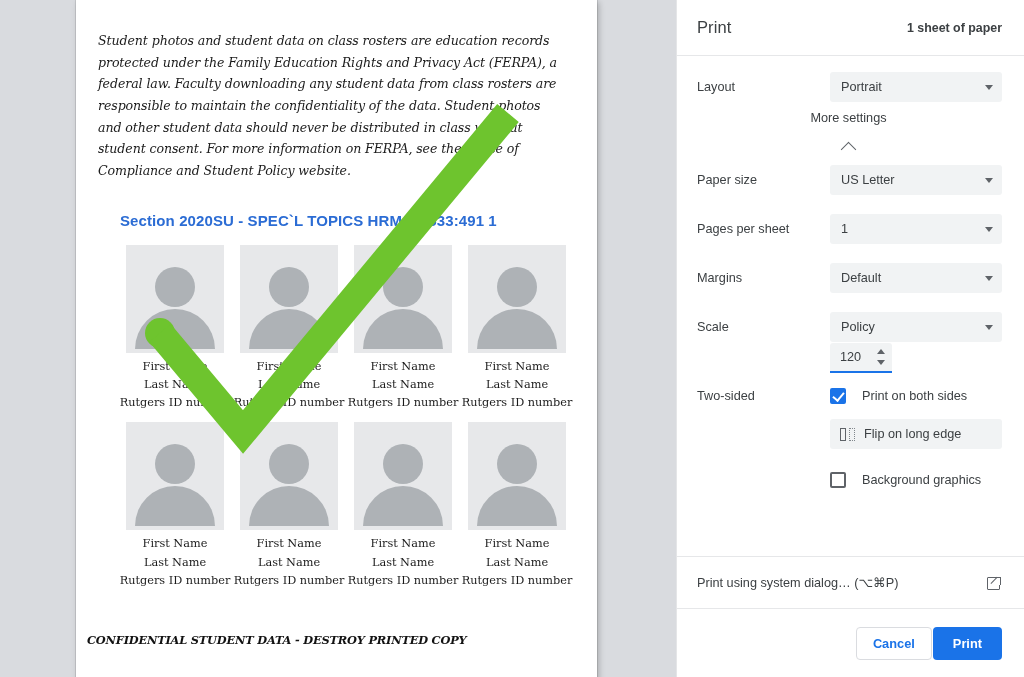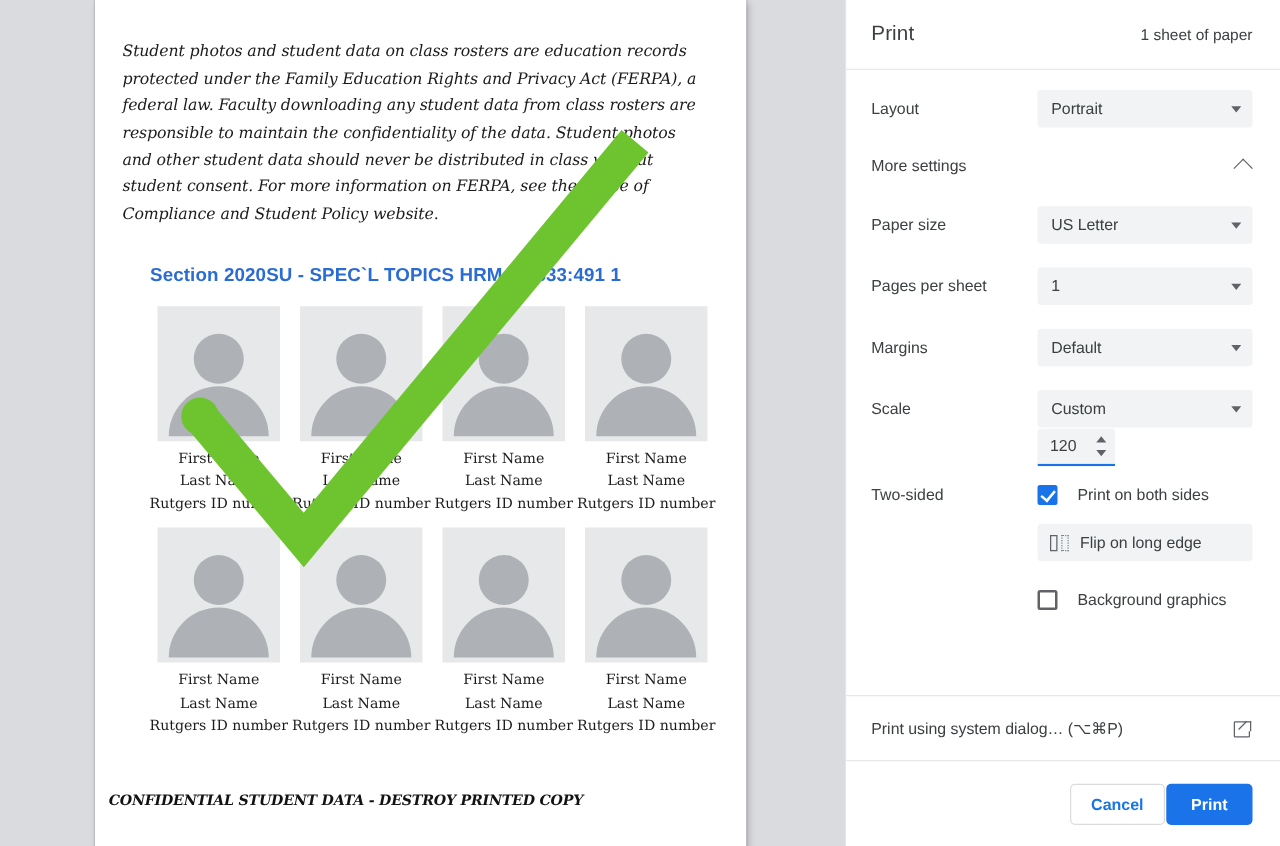--- a/index.html
+++ b/index.html
@@ -159,21 +159,21 @@
     padding: 0 22px 0 20px;
     border-bottom: 1px solid #e6e7e9;
   }
   #panel-title {
     font-size: 16.5px;
     color: #3c4043;
     letter-spacing: 0.1px;
   }
   #sheet-count {
     font-size: 12.4px;
-    font-weight: normal;
+    font-weight: bold;
     color: #3c4043;
   }
 
   #panel-body {
     flex: 1 1 auto;
     overflow: hidden;
     padding-top: 6px;
   }
 
   .setting-row {
@@ -214,20 +214,21 @@
     border-top: 5px solid #5f6368;
   }
 
   #more-settings-row {
     display: flex;
     align-items: center;
     justify-content: space-between;
     height: 44px;
     padding: 0 24px 0 20px;
     cursor: pointer;
+    flex-direction: column;
   }
   #more-settings-label {
     font-size: 12.7px;
     color: #3c4043;
   }
   .chevron-up {
     width: 11px; height: 11px;
     border-left: 1.6px solid #5f6368;
     border-top: 1.6px solid #5f6368;
     transform: rotate(45deg);
@@ -609,21 +610,21 @@
             <span>Default</span>
             <span class="caret"></span>
           </div>
         </div>
       </div>
 
       <div class="setting-row">
         <div class="setting-label">Scale</div>
         <div class="setting-control">
           <div class="select-box">
-            <span>Custom</span>
+            <span>Policy</span>
             <span class="caret"></span>
           </div>
         </div>
       </div>
 
       <div id="scale-input-row">
         <div id="scale-input-spacer"></div>
         <div id="scale-number-field">
           <span>120</span>
           <span class="spinner">

